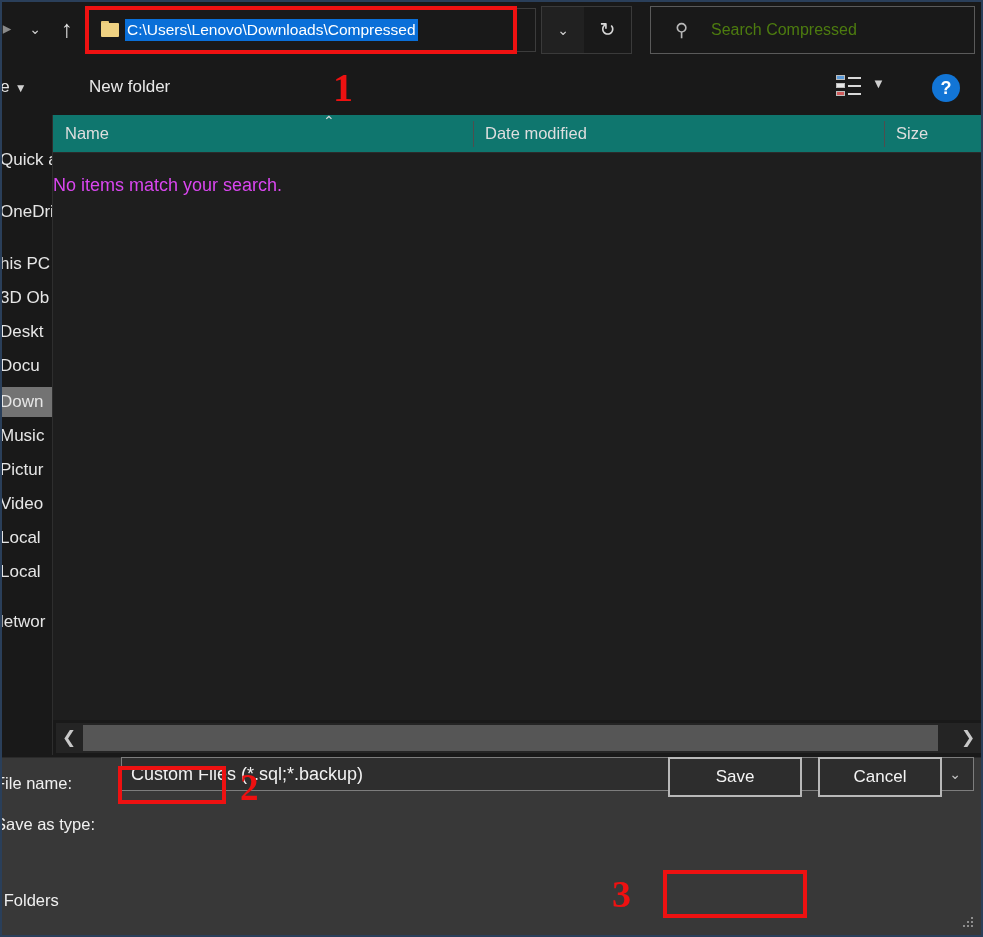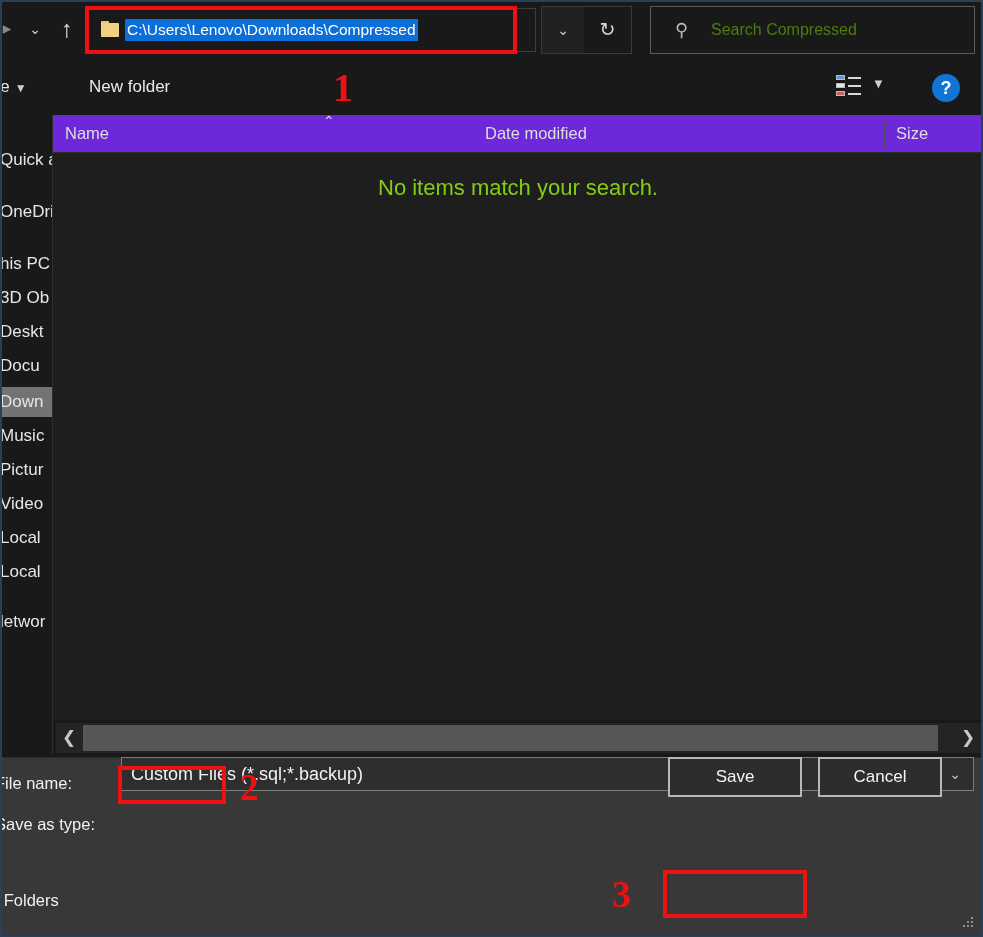--- a/index.html
+++ b/index.html
@@ -267,21 +267,21 @@
   .filelist {
     position: absolute;
     left: 53px; top: 115px;
     width: 930px; height: 605px;
     background: #1e1e1e;
   }
   .fl-header {
     position: absolute;
     left: 0; top: 0;
     width: 930px; height: 37px;
-    background: #6d28d9;
+    background: #0f766e;
   }
   .fl-col {
     position: absolute;
     top: 0; height: 37px;
     line-height: 37px;
     font-size: 16.5px;
     color: #dedede;
     white-space: nowrap;
     box-sizing: border-box;
   }
@@ -301,23 +301,22 @@
   .fl-headline {
     position: absolute;
     left: 0; top: 37px;
     width: 930px; height: 1px;
     background: #2b2b2b;
   }
   .fl-empty {
     position: absolute;
     left: 0; top: 60px;
     width: 930px;
-    text-align: center;
-    font-size: 22px;
-    color: #84cc16;
+    font-size: 18px;
+    color: #d946ef;
   }
 
   
   .hscroll {
     position: absolute;
     left: 56px; top: 723px;
     width: 925px; height: 30px;
     background: #242424;
   }
   .hs-left, .hs-right {

